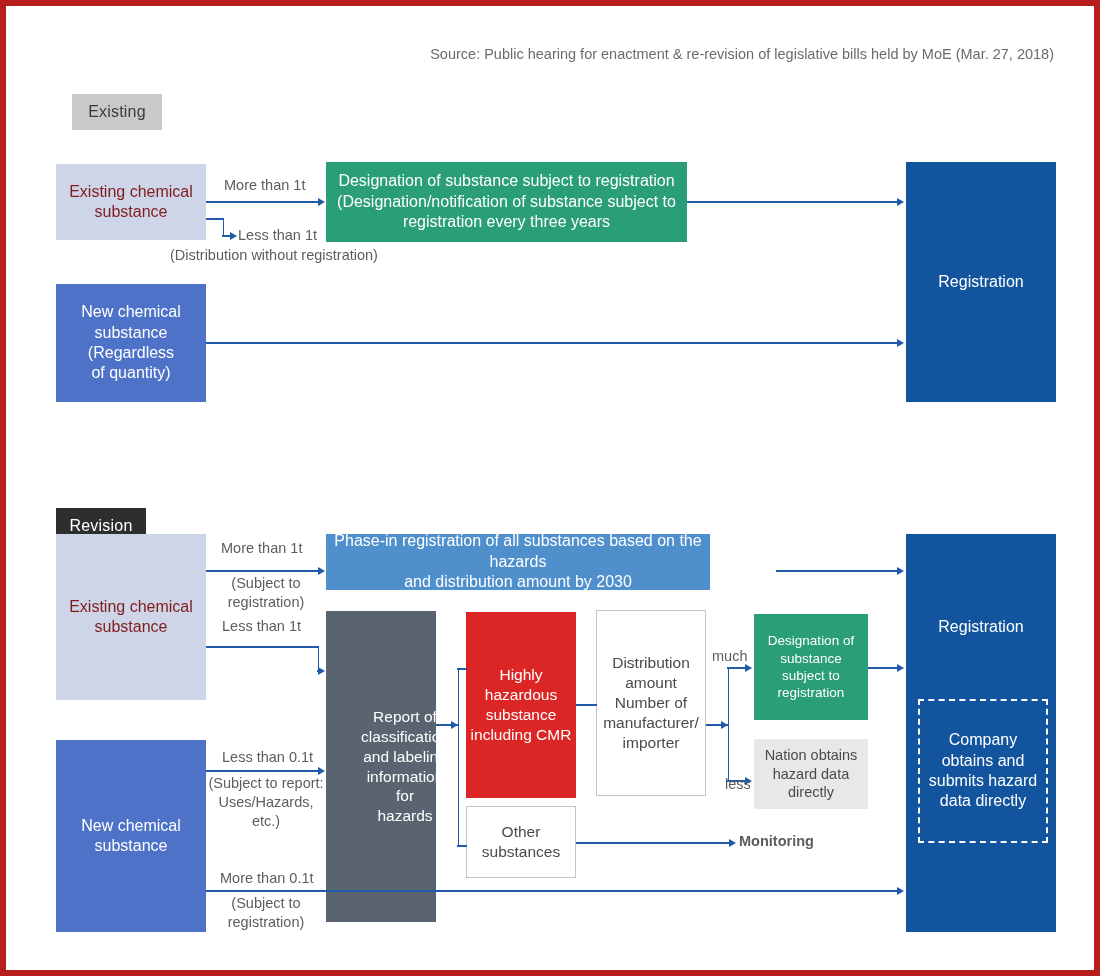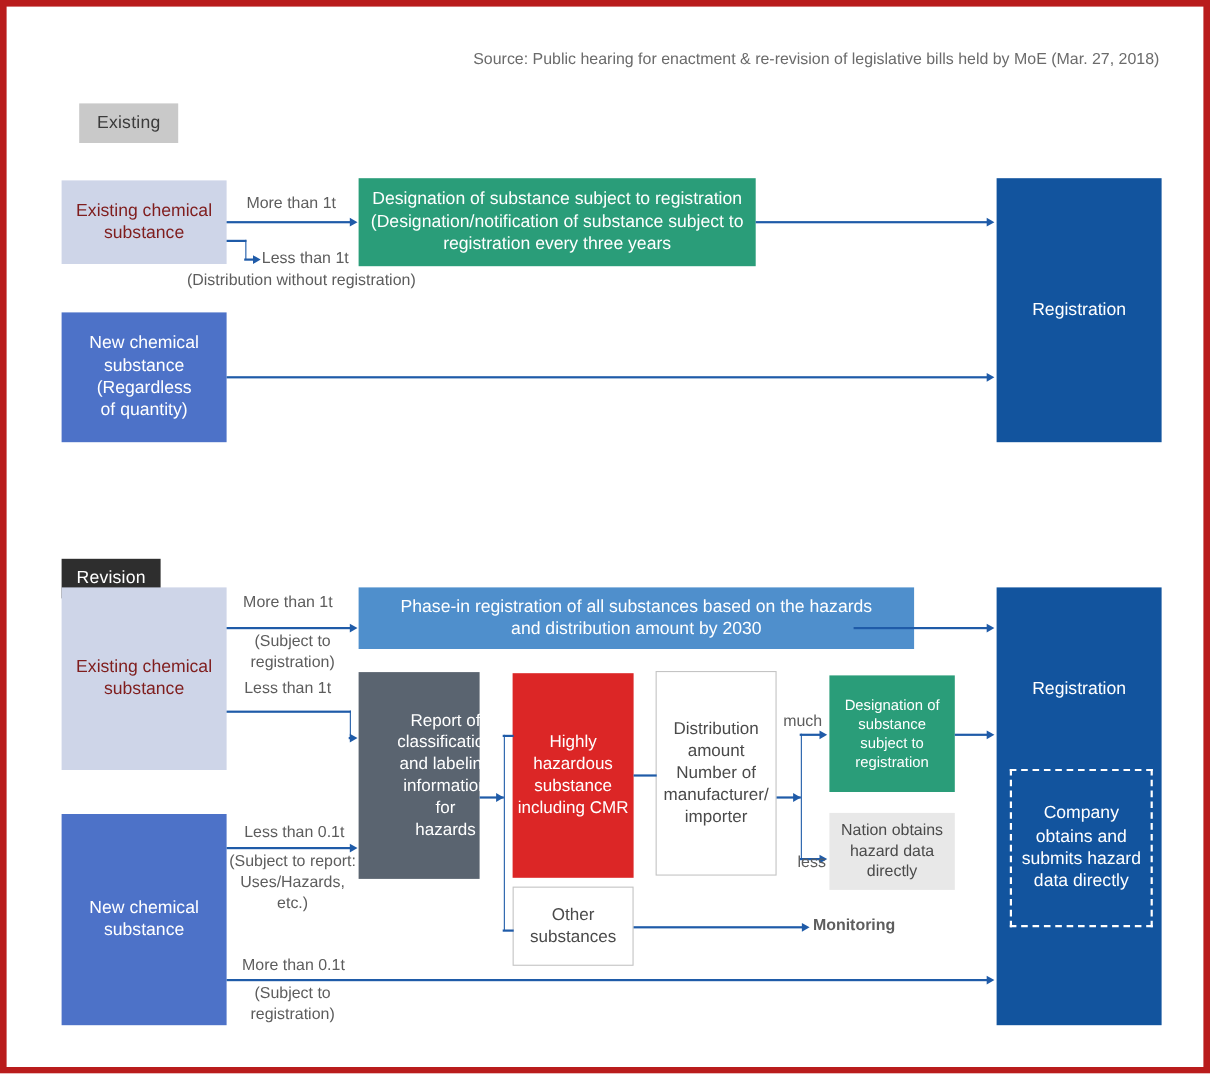--- a/index.html
+++ b/index.html
@@ -125,24 +125,24 @@
   <div class="arrow" style="left:891px; top:332.5px;"></div>
 
   <div class="abs badge badge-revision" style="left:50px; top:458px; width:90px; height:36px;">Revision</div>
 
   <div class="abs ctr box-lightblue" style="left:50px; top:528px; width:150px; height:166px; white-space:pre-line;">Existing chemical
 substance</div>
 
   <div class="abs ctr box-blue" style="left:50px; top:734px; width:150px; height:192px; white-space:pre-line;">New chemical
 substance</div>
 
-  <div class="abs ctr box-midblue" style="left:320px; top:528px; width:505px; height:56px; white-space:pre-line;">Phase-in registration of all substances based on the hazards
+  <div class="abs ctr box-midblue" style="left:320px; top:528px; width:384px; height:56px; white-space:pre-line;">Phase-in registration of all substances based on the hazards
 and distribution amount by 2030</div>
 
-  <div class="abs ctr box-slate" style="left:320px; top:605px; width:110px; height:188px; white-space:pre-line;padding-left:48px;">Report of
+  <div class="abs ctr box-slate" style="left:320px; top:605px; width:110px; height:311px; white-space:pre-line;padding-left:48px;">Report of
 classification
 and labeling
 information for
 hazards</div>
 
   <div class="abs ctr box-red" style="left:460px; top:606px; width:110px; height:186px; white-space:pre-line;text-align:center;">Highly
 hazardous
 substance
 including CMR</div>
 

